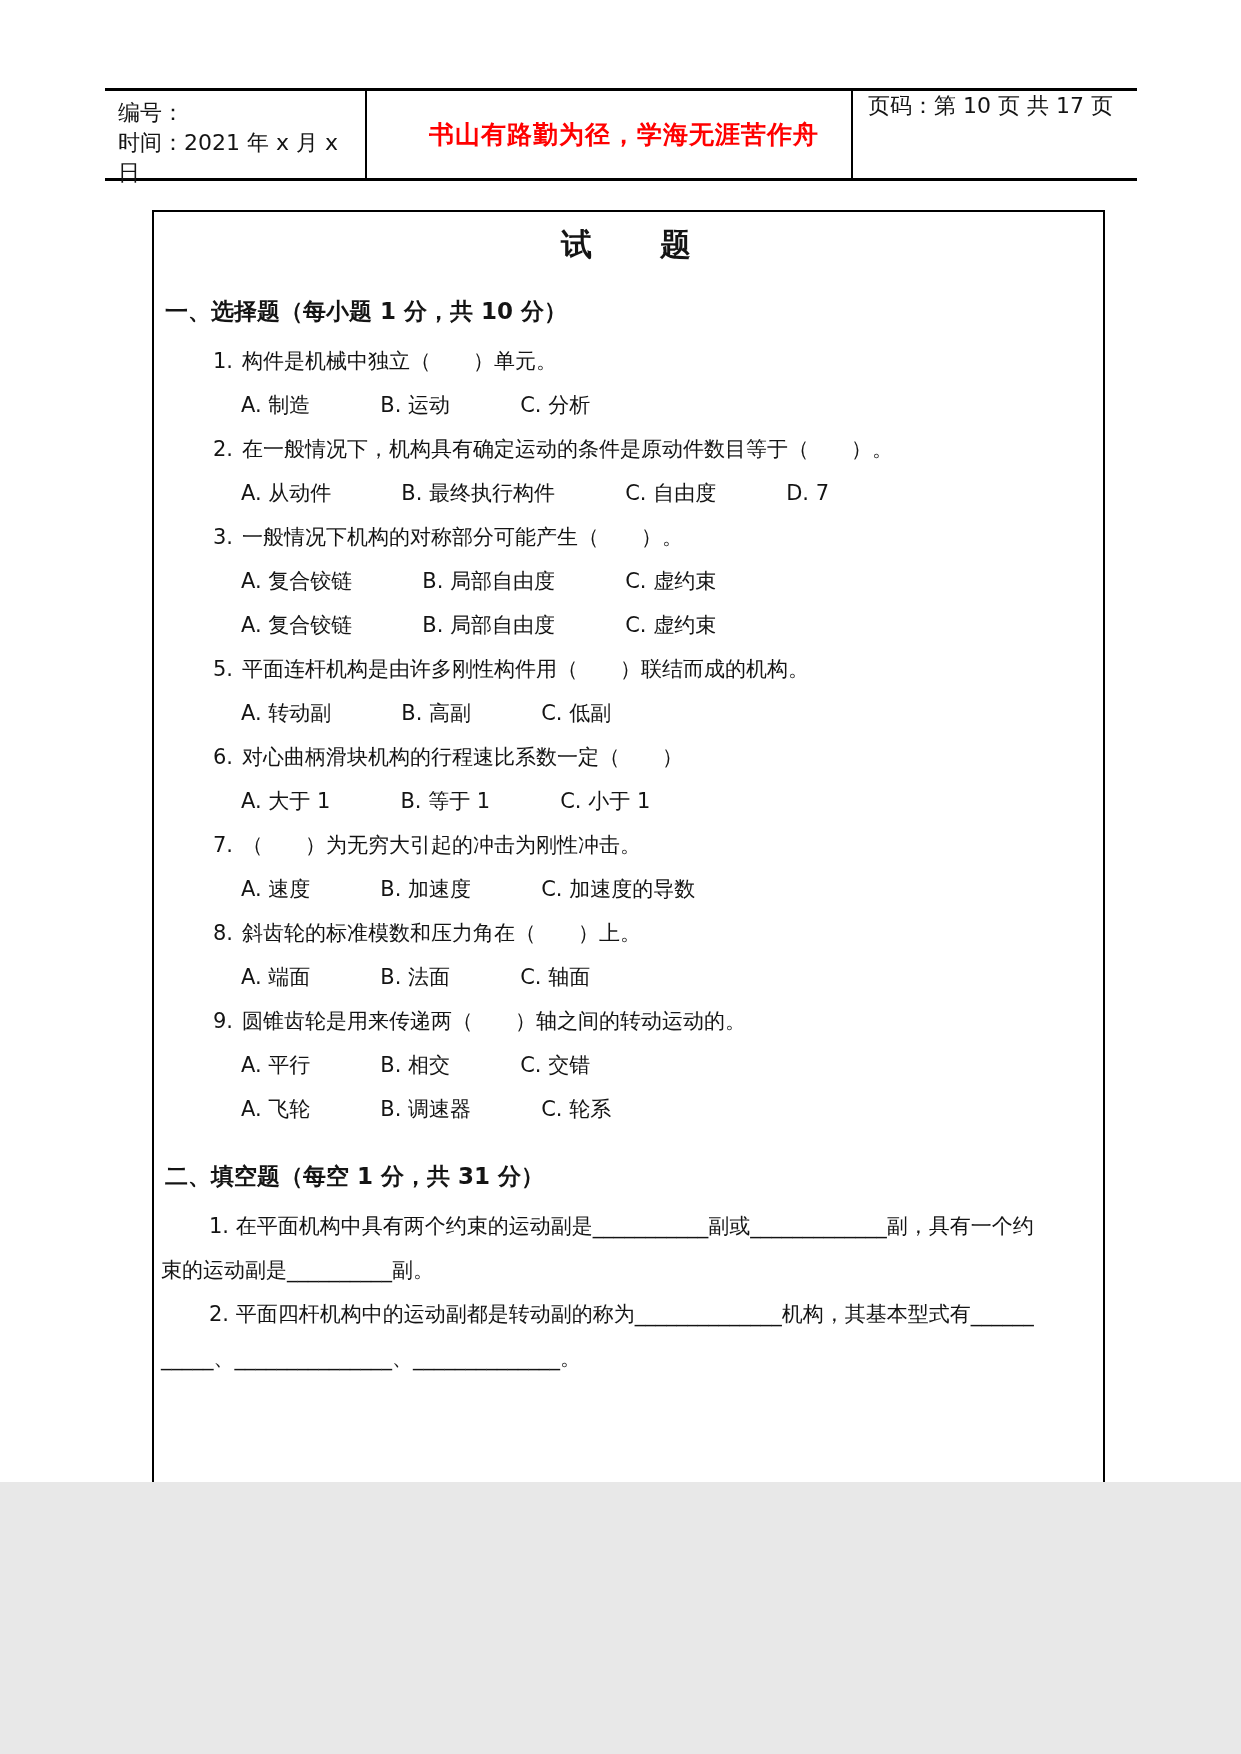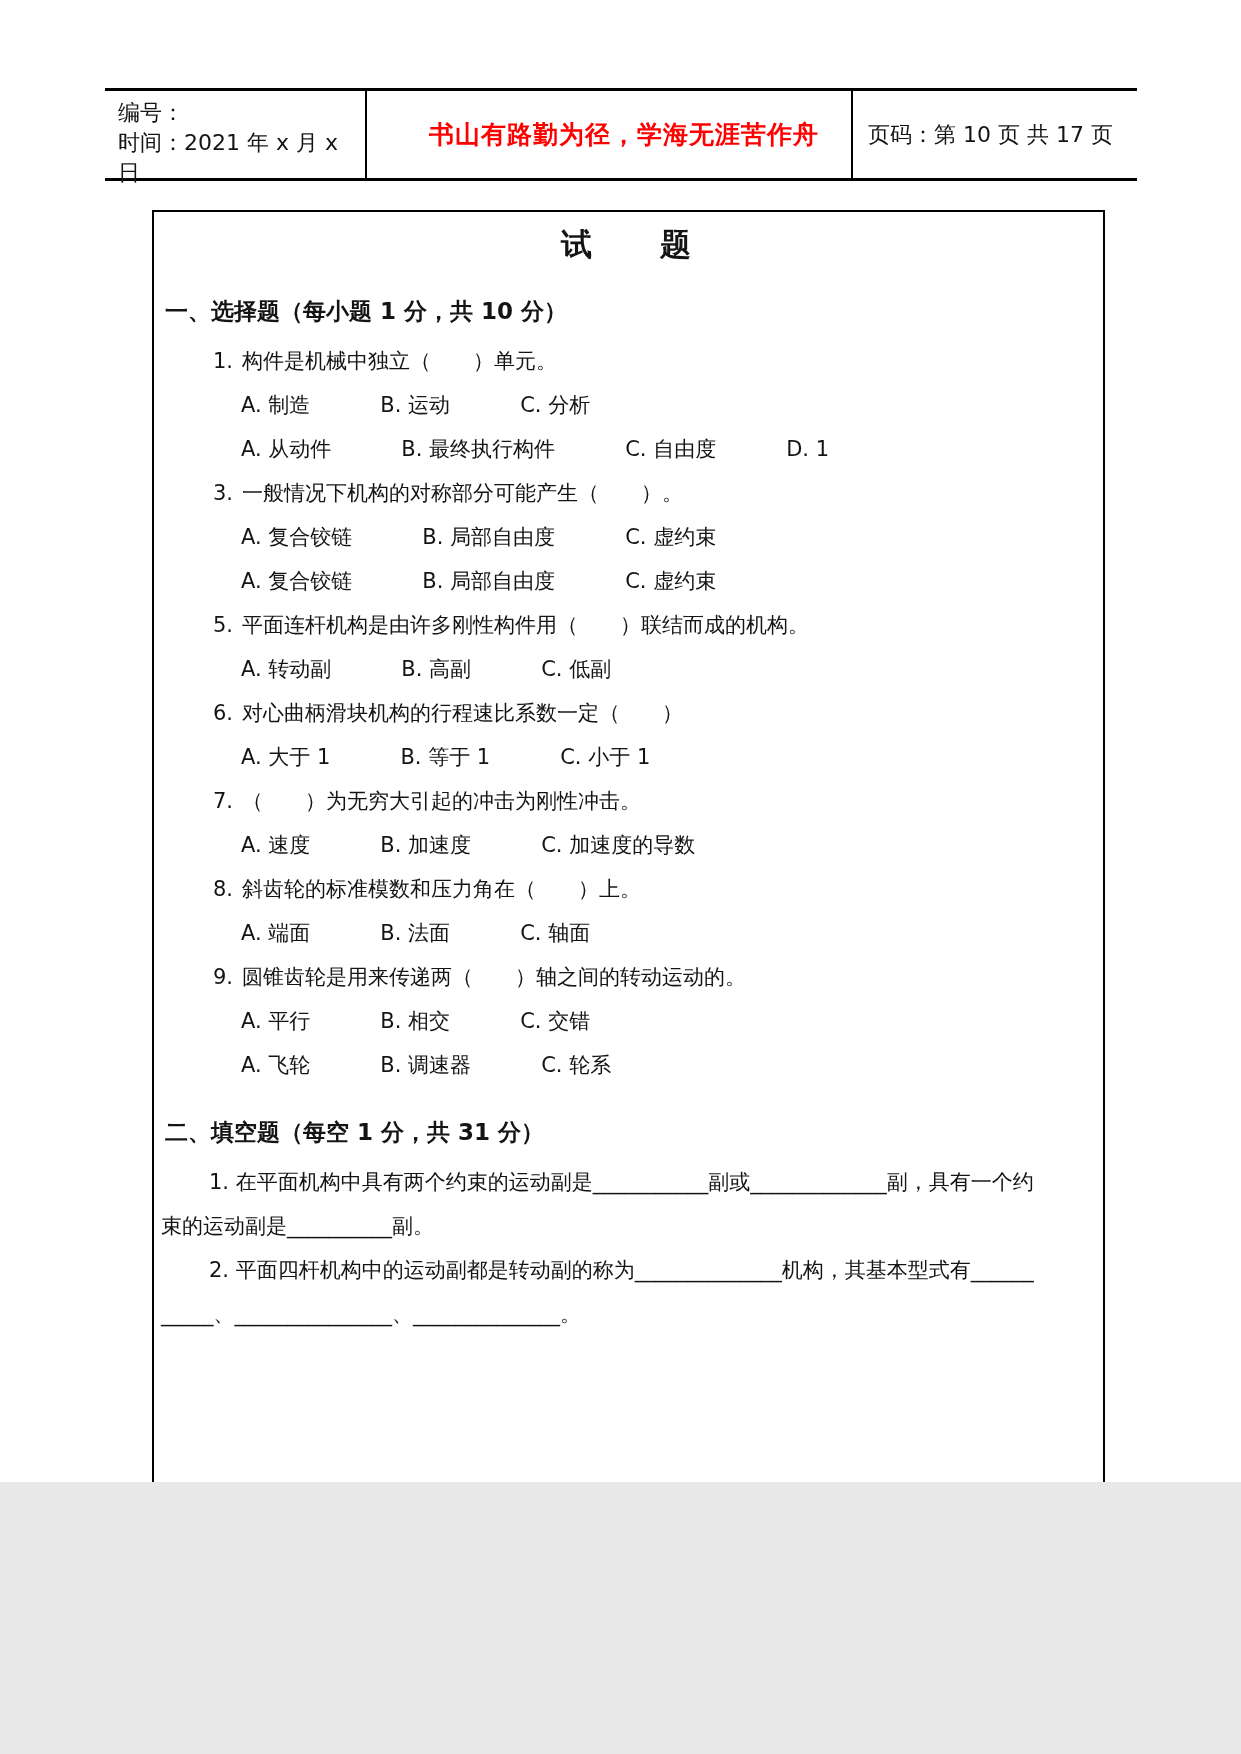--- a/index.html
+++ b/index.html
@@ -18,21 +18,21 @@
   .h-left {
     width:262px; border-right:2px solid #000;
     padding:7px 0 0 13px; font-size:22px; line-height:30px;
   }
   .h-mid {
     width:486px; border-right:2px solid #000;
     display:flex; align-items:center; justify-content:center;padding-left:30px;
   }
   .h-mid .motto { font-weight:bold; font-size:25px; letter-spacing:1px; }
   .h-right {
-    flex:1; display:flex; align-items:center; padding-left:15px; font-size:22px;
+    flex:1; display:flex; padding-left:15px; font-size:22px;
   }
   
   .exam-box {
     position:absolute; left:152px; top:210px; width:953px; height:1393px;
     border:2px solid #000; box-sizing:border-box;
     padding:4px 8px 0 5px; overflow:hidden;
   }
   .exam-title {
     text-align:center; font-weight:bold; font-size:31px;
     margin-top:8px; letter-spacing:2px;
@@ -70,25 +70,26 @@
   <div class="exam-box">
     <div class="exam-title">试　　题</div>
     <div class="sec-heading">一、选择题（每小题 1 分，共 10 分）</div>
     <div id="mc-questions">
         <div class="q-line"><span class="q-num">1.</span><span>构件是机械中独立（　　）单元。</span></div>
         <div class="opt-line">
           <span>A. 制造</span>
           <span>B. 运动</span>
           <span>C. 分析</span>
         </div>
+        <div class="q-line"><span class="q-num">2.</span><span>在一般情况下，机构具有确定运动的条件是原动件数目等于（　　）。</span></div>
         <div class="opt-line">
           <span>A. 从动件</span>
           <span>B. 最终执行构件</span>
           <span>C. 自由度</span>
-          <span>D. 1</span>
+          <span>D. 7</span>
         </div>
         <div class="q-line"><span class="q-num">3.</span><span>一般情况下机构的对称部分可能产生（　　）。</span></div>
         <div class="opt-line">
           <span>A. 复合铰链</span>
           <span>B. 局部自由度</span>
           <span>C. 虚约束</span>
         </div>
         <div class="opt-line">
           <span>A. 复合铰链</span>
           <span>B. 局部自由度</span>

